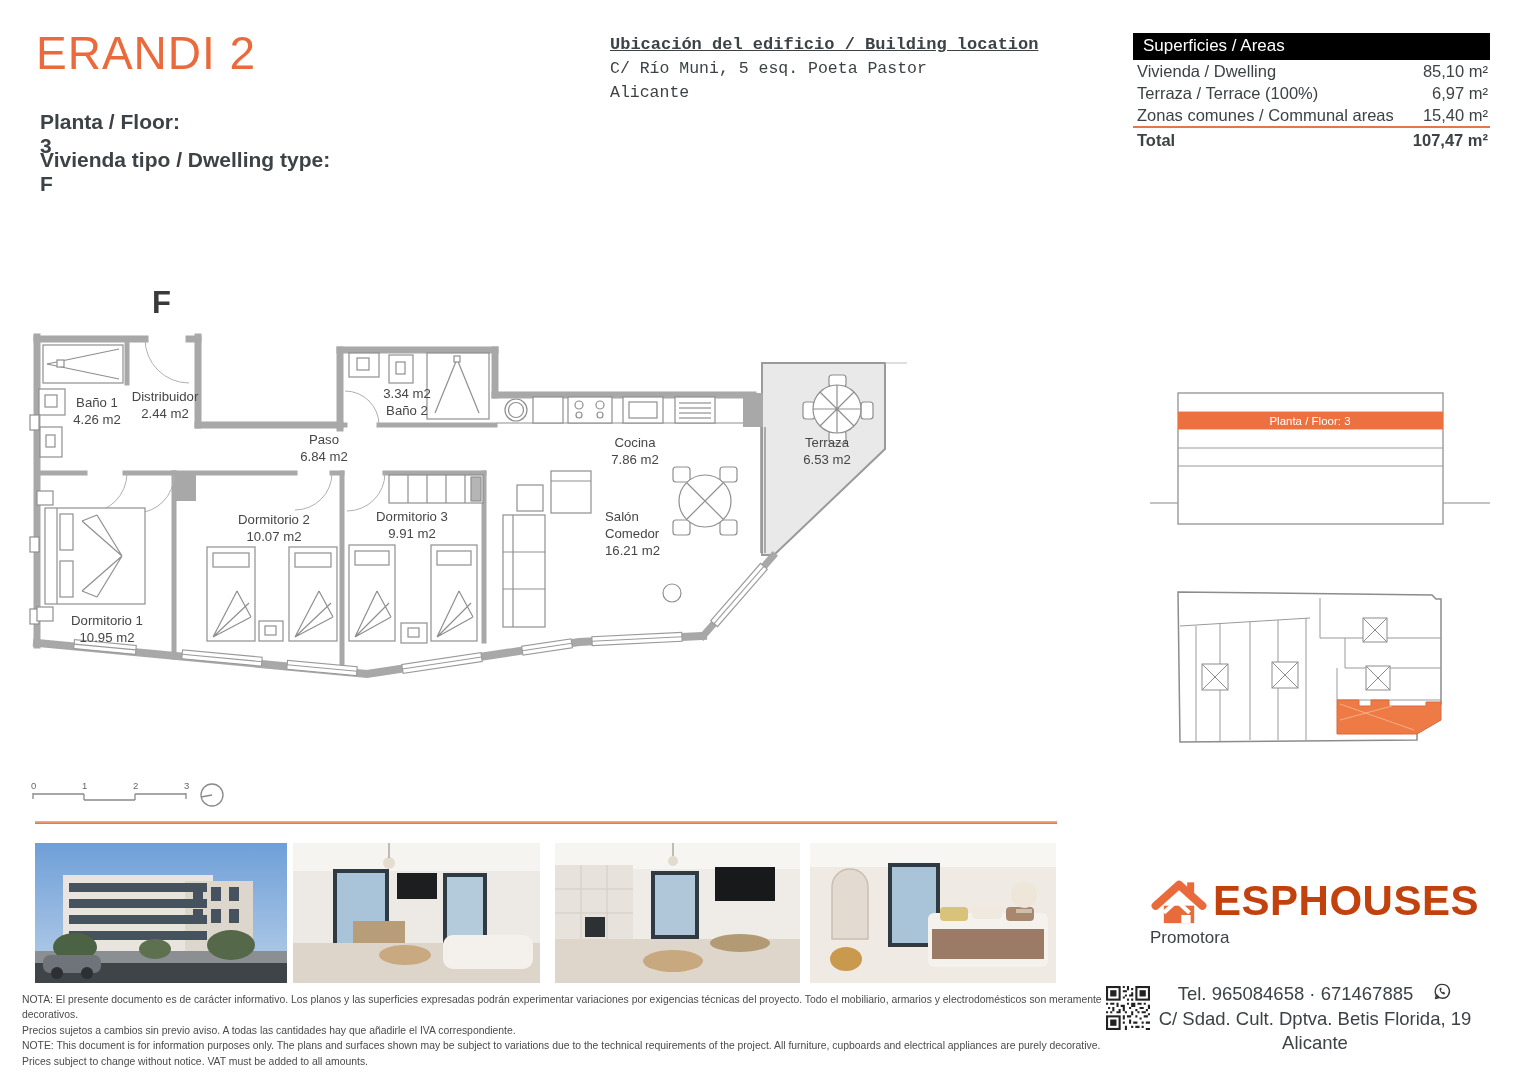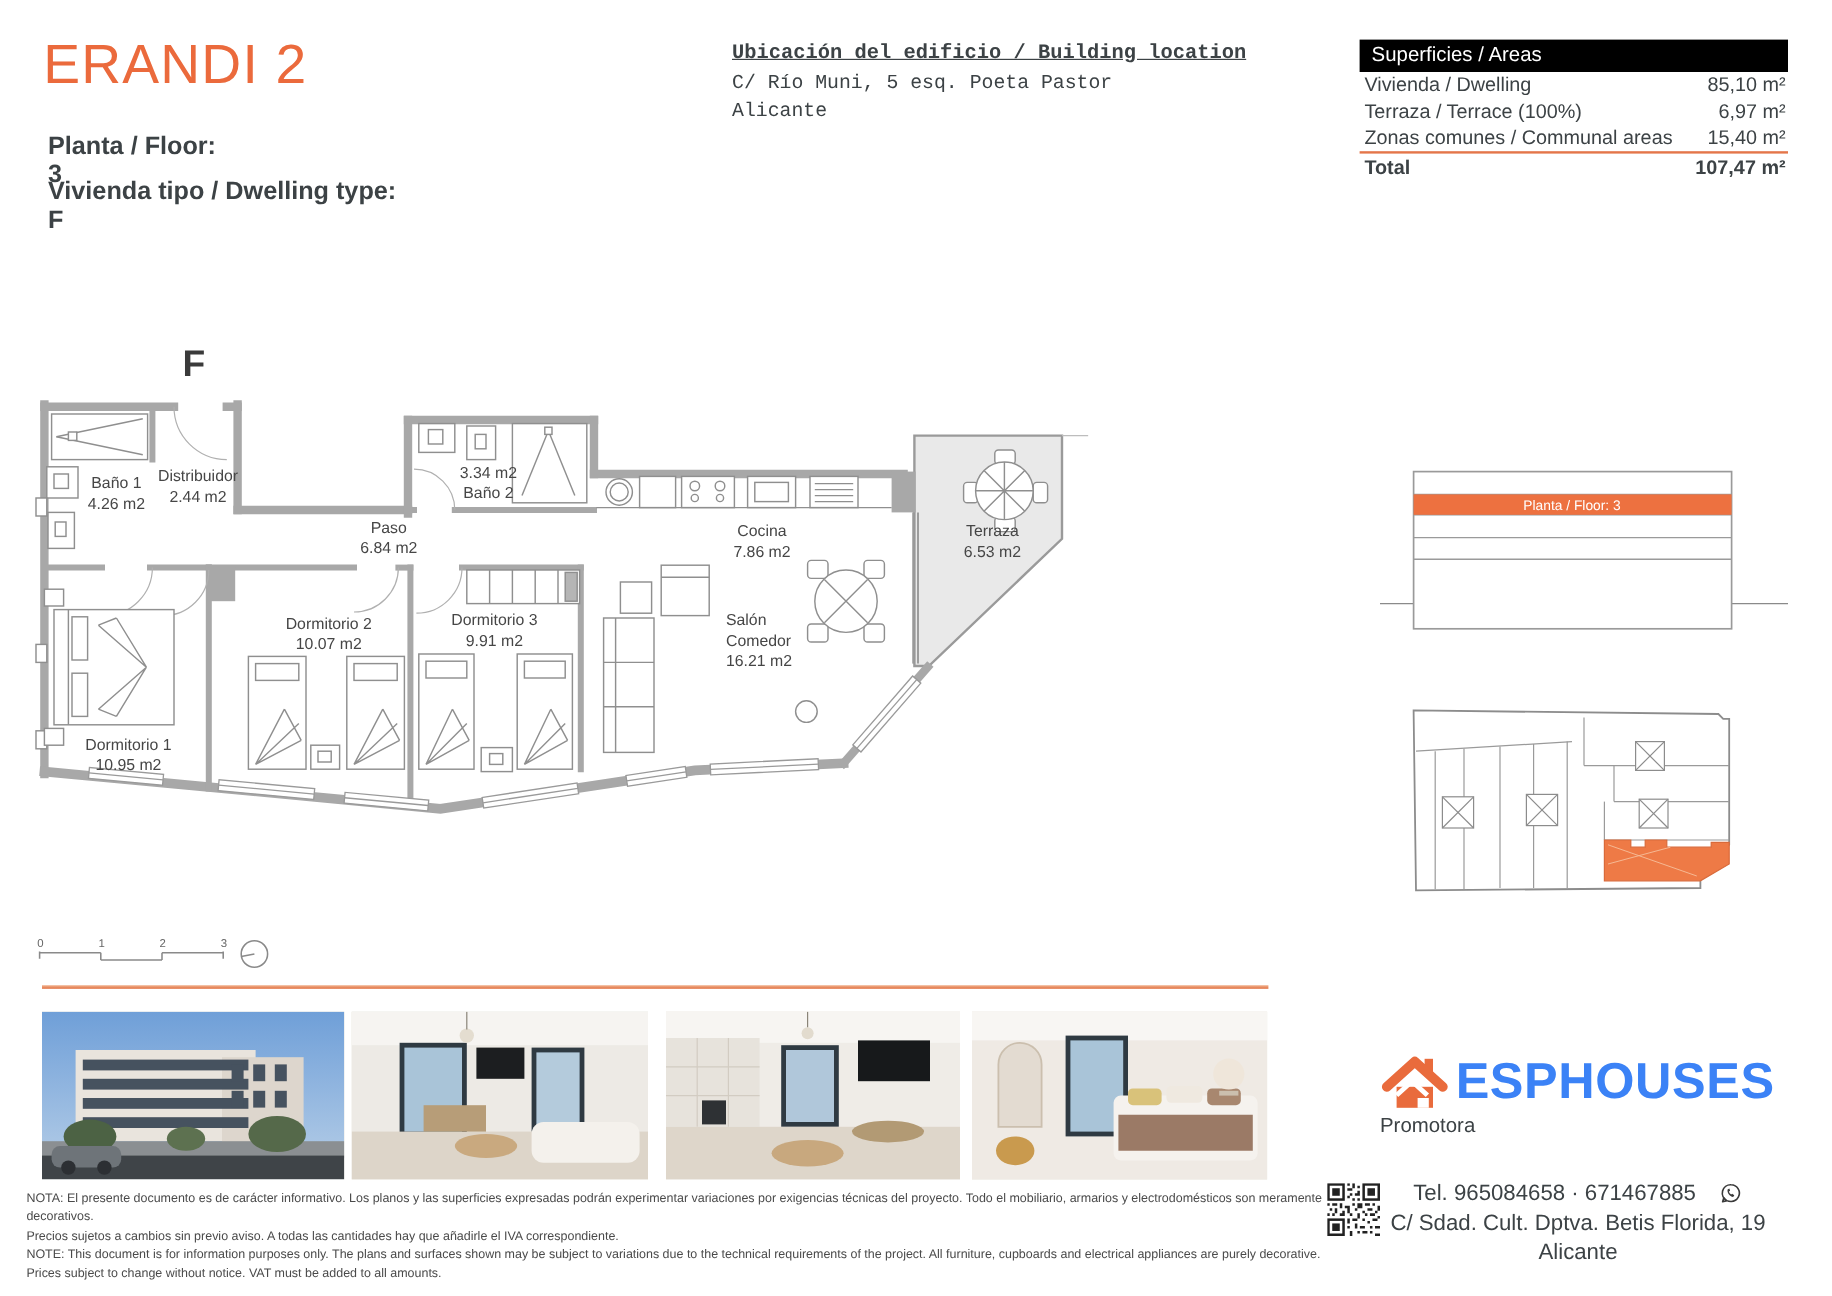--- a/index.html
+++ b/index.html
@@ -23,24 +23,24 @@
   
   .divider{left:35px;top:821px;width:1022px;height:3px;
            background:linear-gradient(#f2b694,#e0703f);}
   
   .photo{top:843px;height:140px;overflow:hidden;background:#ece8e2;}
   .photo svg{display:block;}
   
   .disc{left:22px;top:992px;width:1085px;font-size:10.4px;line-height:15.4px;color:#4a4a4a;}
   
   .brandrow{left:1150px;top:876px;width:330px;display:flex;align-items:center;justify-content:center;gap:6px;}
-  .brandname{font-size:42px;font-weight:bold;color:#3b82f6;letter-spacing:0.5px;}
+  .brandname{font-size:42px;font-weight:bold;color:#c2410c;letter-spacing:0.5px;}
   .brandsub{left:1150px;top:928px;width:330px;text-align:left;font-size:17px;color:#3c4245;}
   .contact{left:1115px;top:982px;width:400px;text-align:center;font-size:18.5px;line-height:24.5px;color:#3c4245;}
-  .contact .ph{display:inline-flex;align-items:center;gap:20px;justify-content:center;}
+  .contact .ph{display:inline-flex;gap:20px;justify-content:center;}
   .qr{left:1106px;top:986px;}
   svg text{font-family:"Liberation Sans",sans-serif;}
 </style>
 </head>
 <body>
 
 <div class="abs title">ERANDI 2</div>
 
 <div class="abs kvrow" style="top:110px;">
   <span class="k">Planta / Floor:</span>

